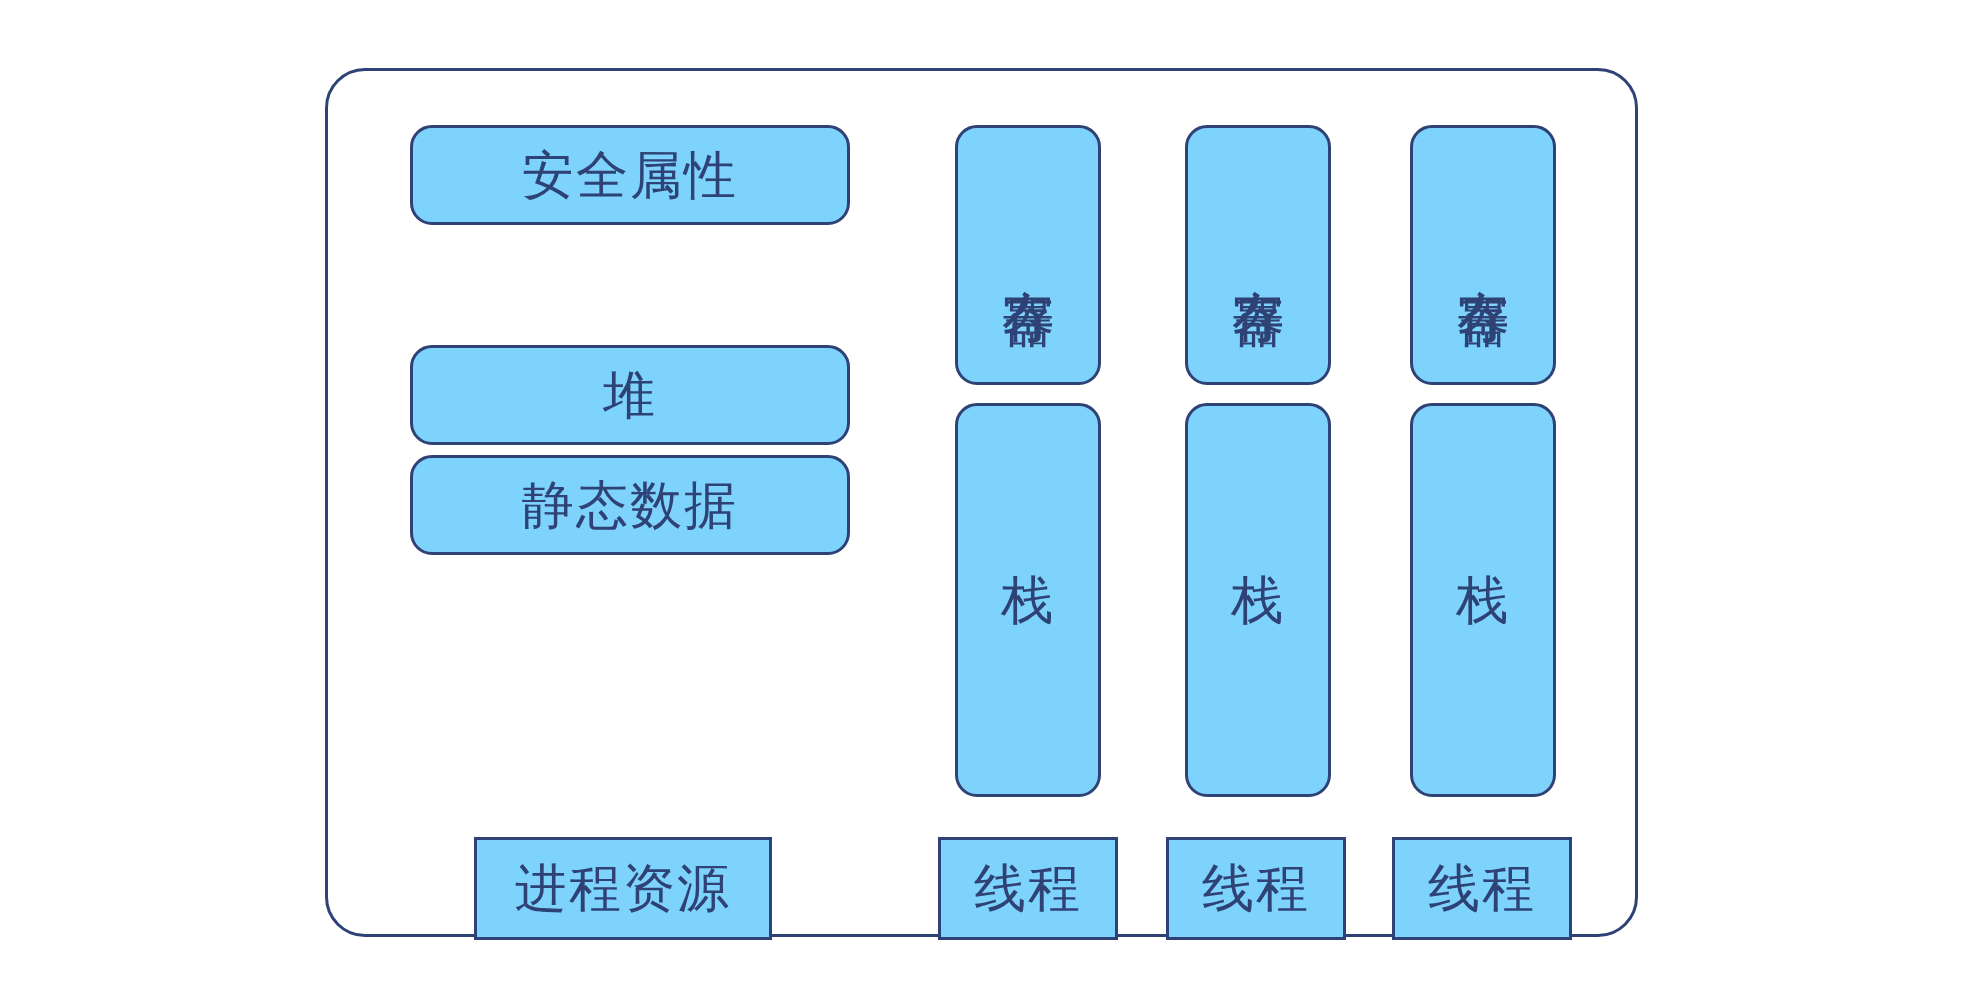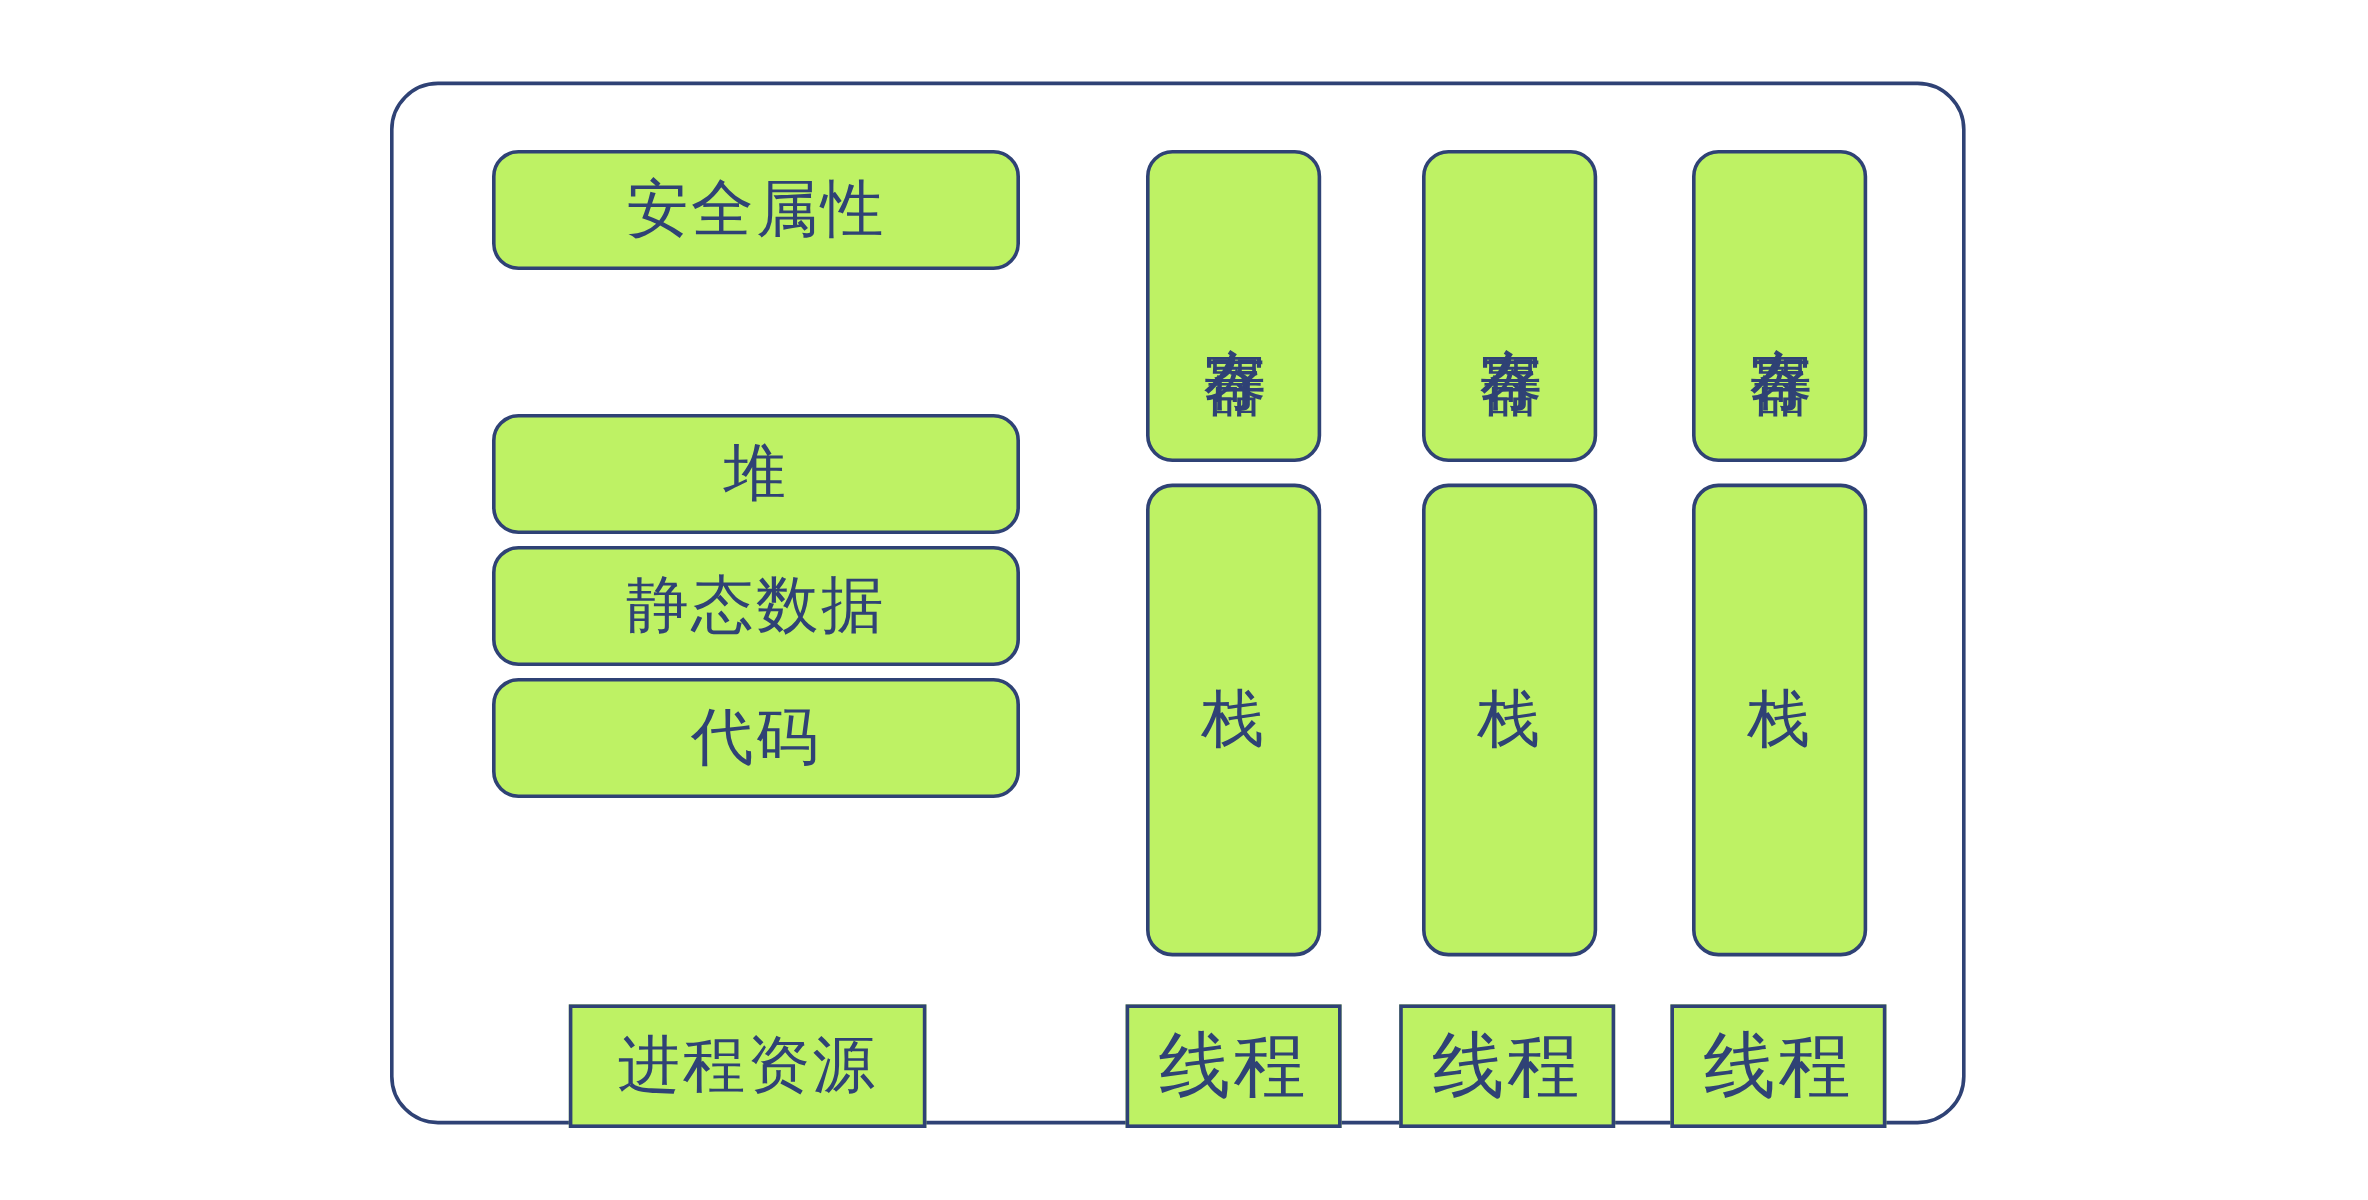--- a/index.html
+++ b/index.html
@@ -33,21 +33,21 @@
     border: 3.5px solid #2f4275;
     border-radius: 40px;
     background: #ffffff;
   }
 
   
   .box {
     position: absolute;
     box-sizing: border-box;
     border: 3.5px solid #2f4275;
-    background: #bef264;
+    background: #7dd3fc;
     display: flex;
     align-items: center;
     justify-content: center;
     color: #2f4275;
   }
   .box.rounded { border-radius: 22px; }
   .box.square  { border-radius: 0px; border-width: 3px; margin-top: 20px; }
 
   .box-label {
     color: #2f4275;
@@ -101,21 +101,21 @@
     top: 403px;
     height: 394px;
   }
   .stack-box .box-label { font-size: 52px; }
 
   .thread-box {
     width: 180px;
     top: 817px;
     height: 103px;
   }
-  .thread-box .box-label { font-size: 60px; }
+  .thread-box .box-label { font-size: 52px; }
 
   
   .col-0 .reg-box,   .col-0 .stack-box { left: 955px; }
   .col-1 .reg-box,   .col-1 .stack-box { left: 1185px; }
   .col-2 .reg-box,   .col-2 .stack-box { left: 1410px; }
 
   .col-0 .thread-box { left: 938px; }
   .col-1 .thread-box { left: 1166px; }
   .col-2 .thread-box { left: 1392px; }
 
@@ -129,23 +129,20 @@
   <div class="process-container"></div>
 
   <div class="box rounded proc-box" id="proc-box-0">
     <span class="box-label">安全属性</span>
   </div>
   <div class="box rounded proc-box" id="proc-box-2">
     <span class="box-label">堆</span>
   </div>
   <div class="box rounded proc-box" id="proc-box-3">
     <span class="box-label">静态数据</span>
-  </div>
-  <div class="box rounded proc-box" id="proc-box-4">
-    <span class="box-label">代码</span>
   </div>
 
   <div class="box square" id="process-resource-box">
     <span class="box-label">进程资源</span>
   </div>
 
   <div class="thread-column col-0">
     <div class="box rounded reg-box">
       <span class="box-label">寄存器</span>
     </div>

